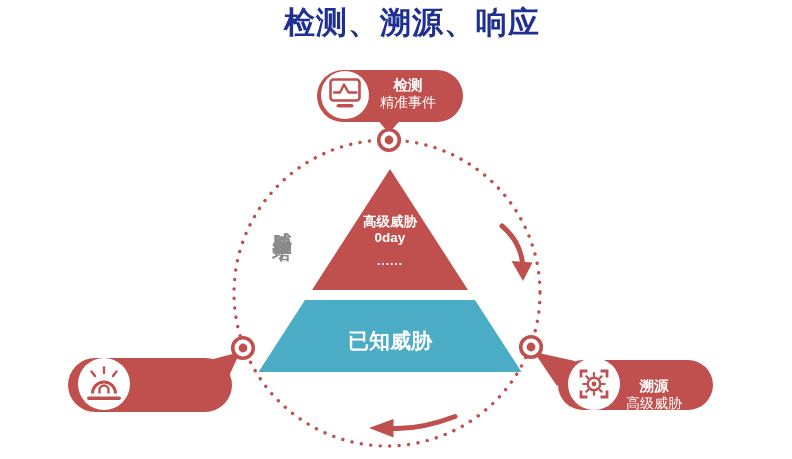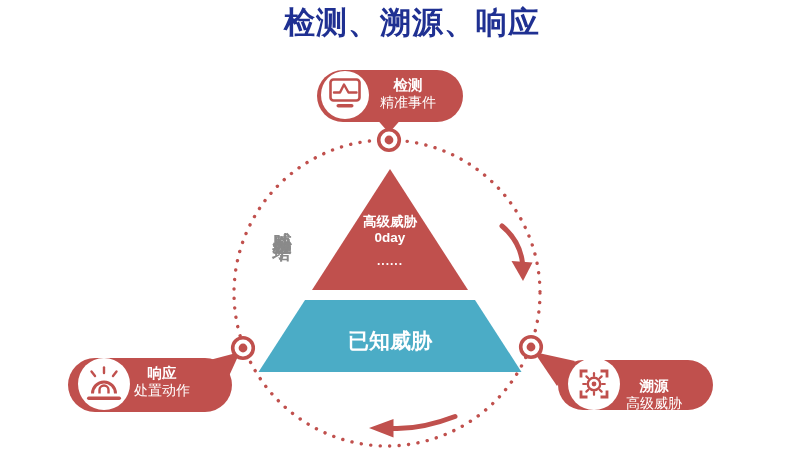--- a/index.html
+++ b/index.html
@@ -129,22 +129,18 @@
     <div>0day</div>
     <div class="dots">......</div>
   </div>
 
   <div class="known">已知威胁</div>
 
   <div class="badge-text bt-detect">
     <div class="t">检测</div>
     <div class="s">精准事件</div>
   </div>
-  <div class="badge-text bt-respond">
-    <div class="t">响应</div>
-    <div class="s">处置动作</div>
-  </div>
   <div class="badge-text bt-trace">
     <div class="t">溯源</div>
     <div class="s">高级威胁</div>
   </div>
 
 </div>
 
 </body></html>

